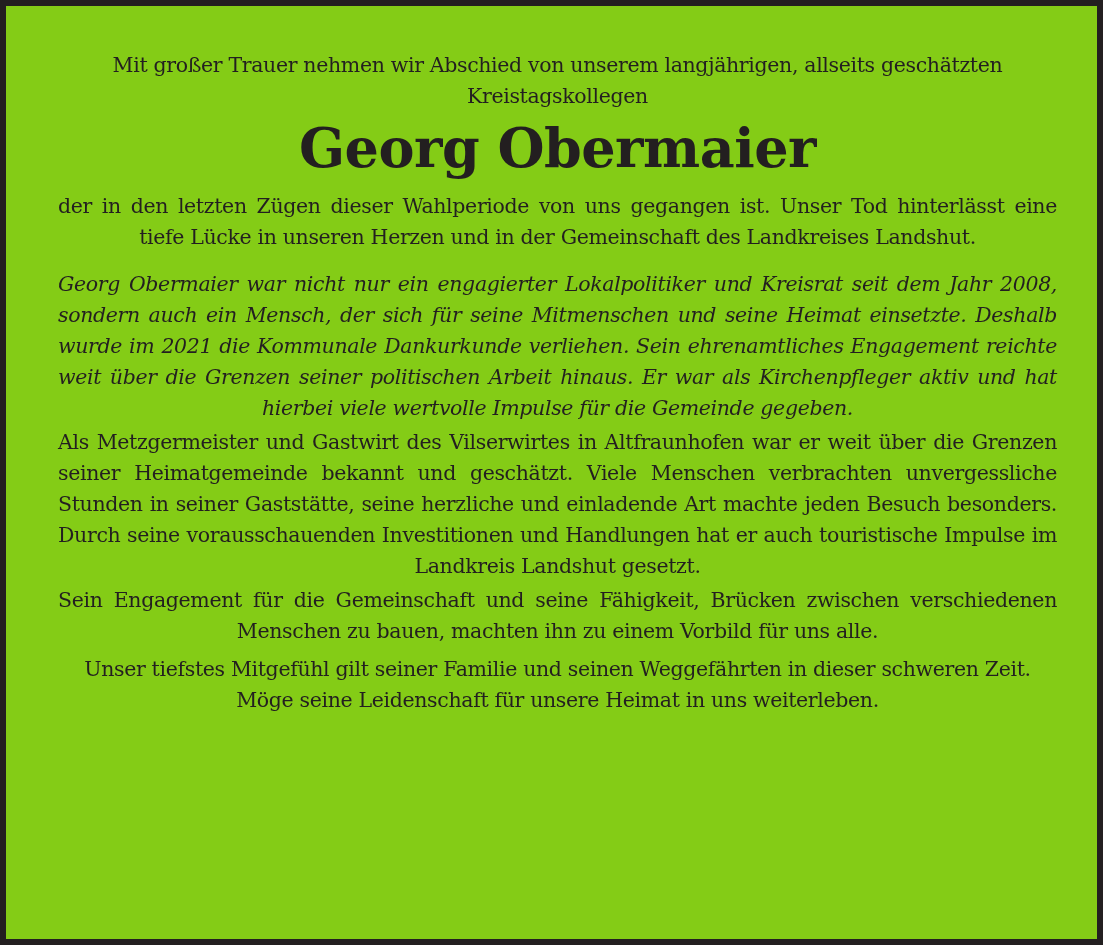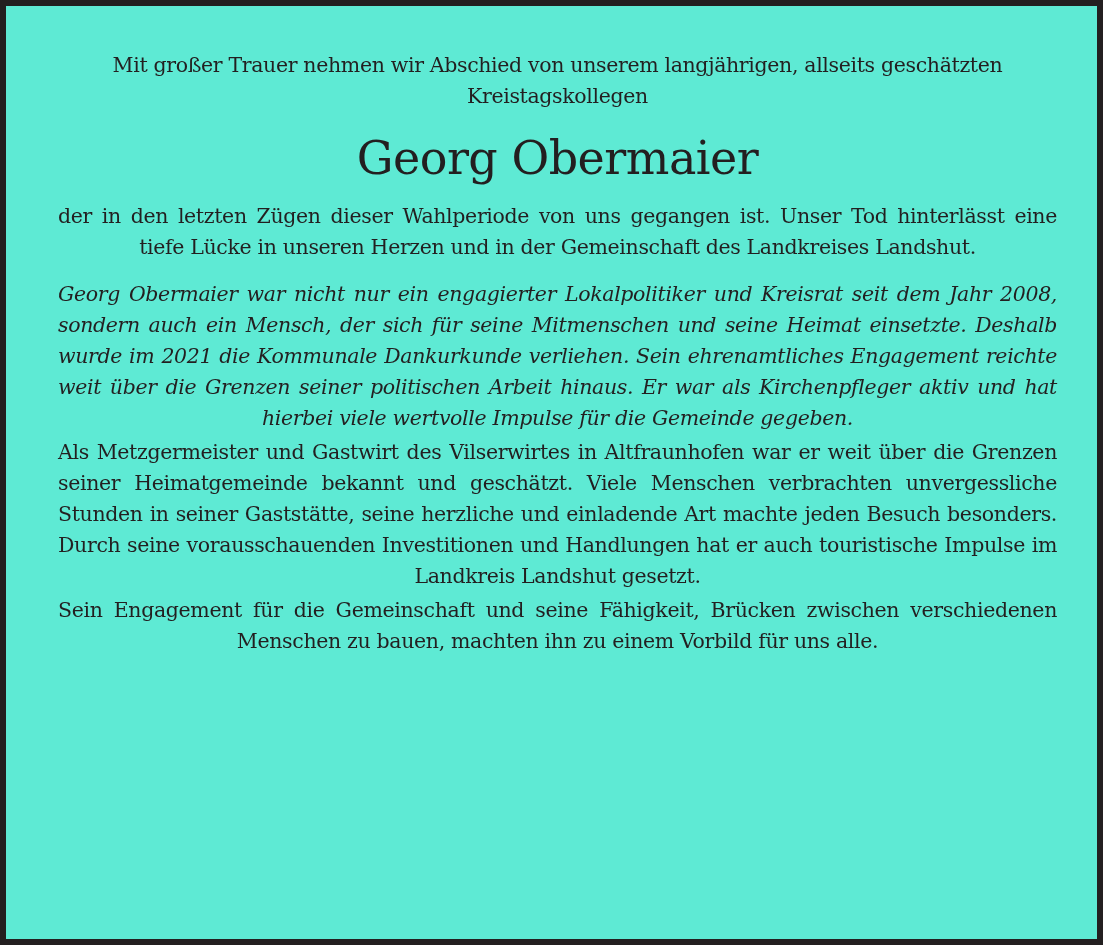--- a/index.html
+++ b/index.html
@@ -2,49 +2,50 @@
 <html><head>
   <meta charset="utf-8">
   <style>
     html, body { margin: 0; padding: 0; background: #ffffff; }
     body { width: 1103px; height: 945px; overflow: hidden; }
     .frame {
       position: absolute; left: 0; top: 0;
       width: 1103px; height: 945px;
       box-sizing: border-box;
       border: 6px solid #231f20;
-      background: #5eead4;
+      background: #84cc16;
     }
     .content {
       position: absolute; left: 52px; top: 44px; width: 999px;
       font-family: "DejaVu Serif", "Liberation Serif", serif;
       color: #231f20;
       font-size: 20.5px;
       line-height: 31px;
       letter-spacing: -0.35px;
     }
     .intro { text-align: center; margin: 0; }
     .name {
-      text-align: center; margin: 11px 0 8px 0;
+      text-align: center; margin: 1px 0 8px 0;
       font-family: "DejaVu Serif", "Liberation Serif", serif;
-      font-weight: normal; font-size: 46px; line-height: 70px; letter-spacing: -0.5px;
+      font-weight: bold; font-size: 54px; line-height: 70px; letter-spacing: -0.5px;
     }
     .para { margin: 0; text-align: justify; text-align-last: center; }
     .gap-lg { margin-top: 16px; font-style: italic; }
     .gap-sm { margin-top: 3px; }
     .closing { text-align: center; margin: 7px 0 0 0; }
     .closing span { display: block; }
   </style>
 </head>
 <body>
 
 <div class="frame">
   <div class="content">
     <p class="intro">Mit großer Trauer nehmen wir Abschied von unserem langjährigen, allseits geschätzten Kreistagskollegen</p>
     <h1 class="name">Georg Obermaier</h1>
     <p class="para">der in den letzten Zügen dieser Wahlperiode von uns gegangen ist. Unser Tod hinterlässt eine tiefe Lücke in unseren Herzen und in der Gemeinschaft des Landkreises Landshut.</p>
     <p class="para gap-lg">Georg Obermaier war nicht nur ein engagierter Lokalpolitiker und Kreisrat seit dem Jahr 2008, sondern auch ein Mensch, der sich für seine Mitmenschen und seine Heimat einsetzte. Deshalb wurde im 2021 die Kommunale Dankurkunde verliehen. Sein ehrenamtliches Engagement reichte weit über die Grenzen seiner politischen Arbeit hinaus. Er war als Kirchenpfleger aktiv und hat hierbei viele wertvolle Impulse für die Gemeinde gegeben.</p>
     <p class="para gap-sm">Als Metzgermeister und Gastwirt des Vilserwirtes in Altfraunhofen war er weit über die Grenzen seiner Heimatgemeinde bekannt und geschätzt. Viele Menschen verbrachten unvergessliche Stunden in seiner Gaststätte, seine herzliche und einladende Art machte jeden Besuch besonders. Durch seine vorausschauenden Investitionen und Handlungen hat er auch touristische Impulse im Landkreis Landshut gesetzt.</p>
     <p class="para gap-sm">Sein Engagement für die Gemeinschaft und seine Fähigkeit, Brücken zwischen verschiedenen Menschen zu bauen, machten ihn zu einem Vorbild für uns alle.</p>
     <p class="closing">
+      <span>Unser tiefstes Mitgefühl gilt seiner Familie und seinen Weggefährten in dieser schweren Zeit. Möge seine Leidenschaft für unsere Heimat in uns weiterleben.</span>
     </p>
   </div>
 </div>
 
 </body></html>

